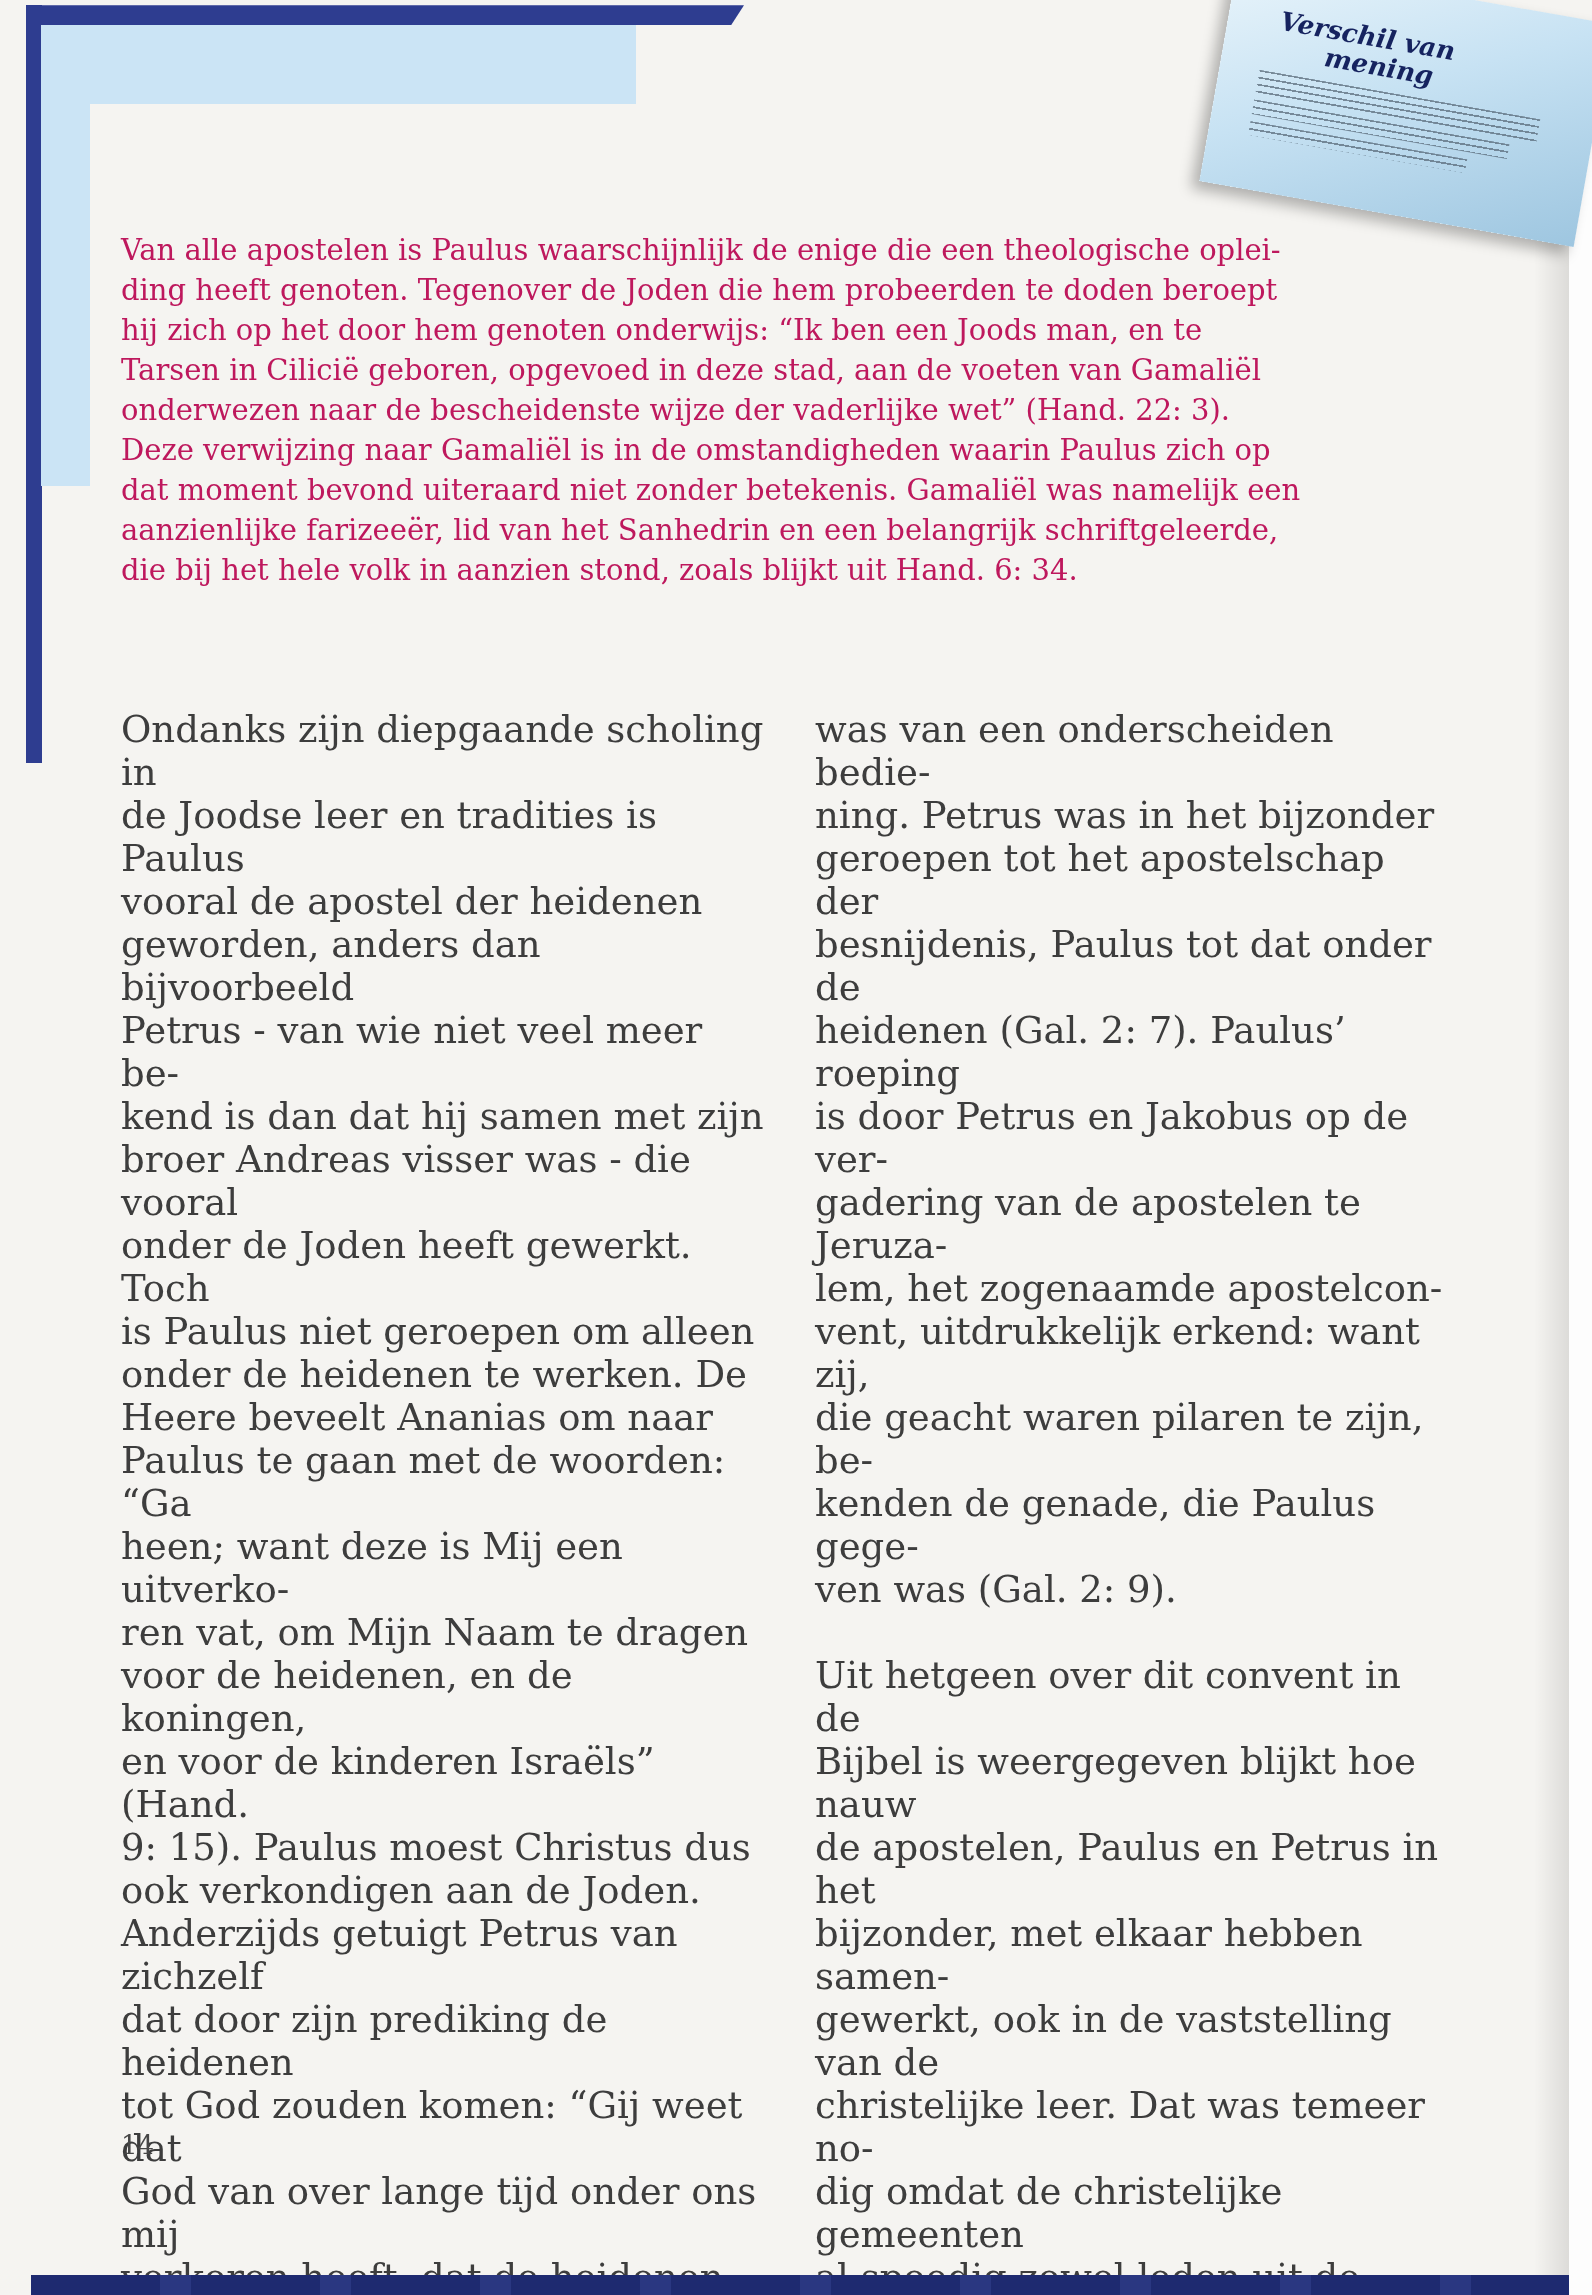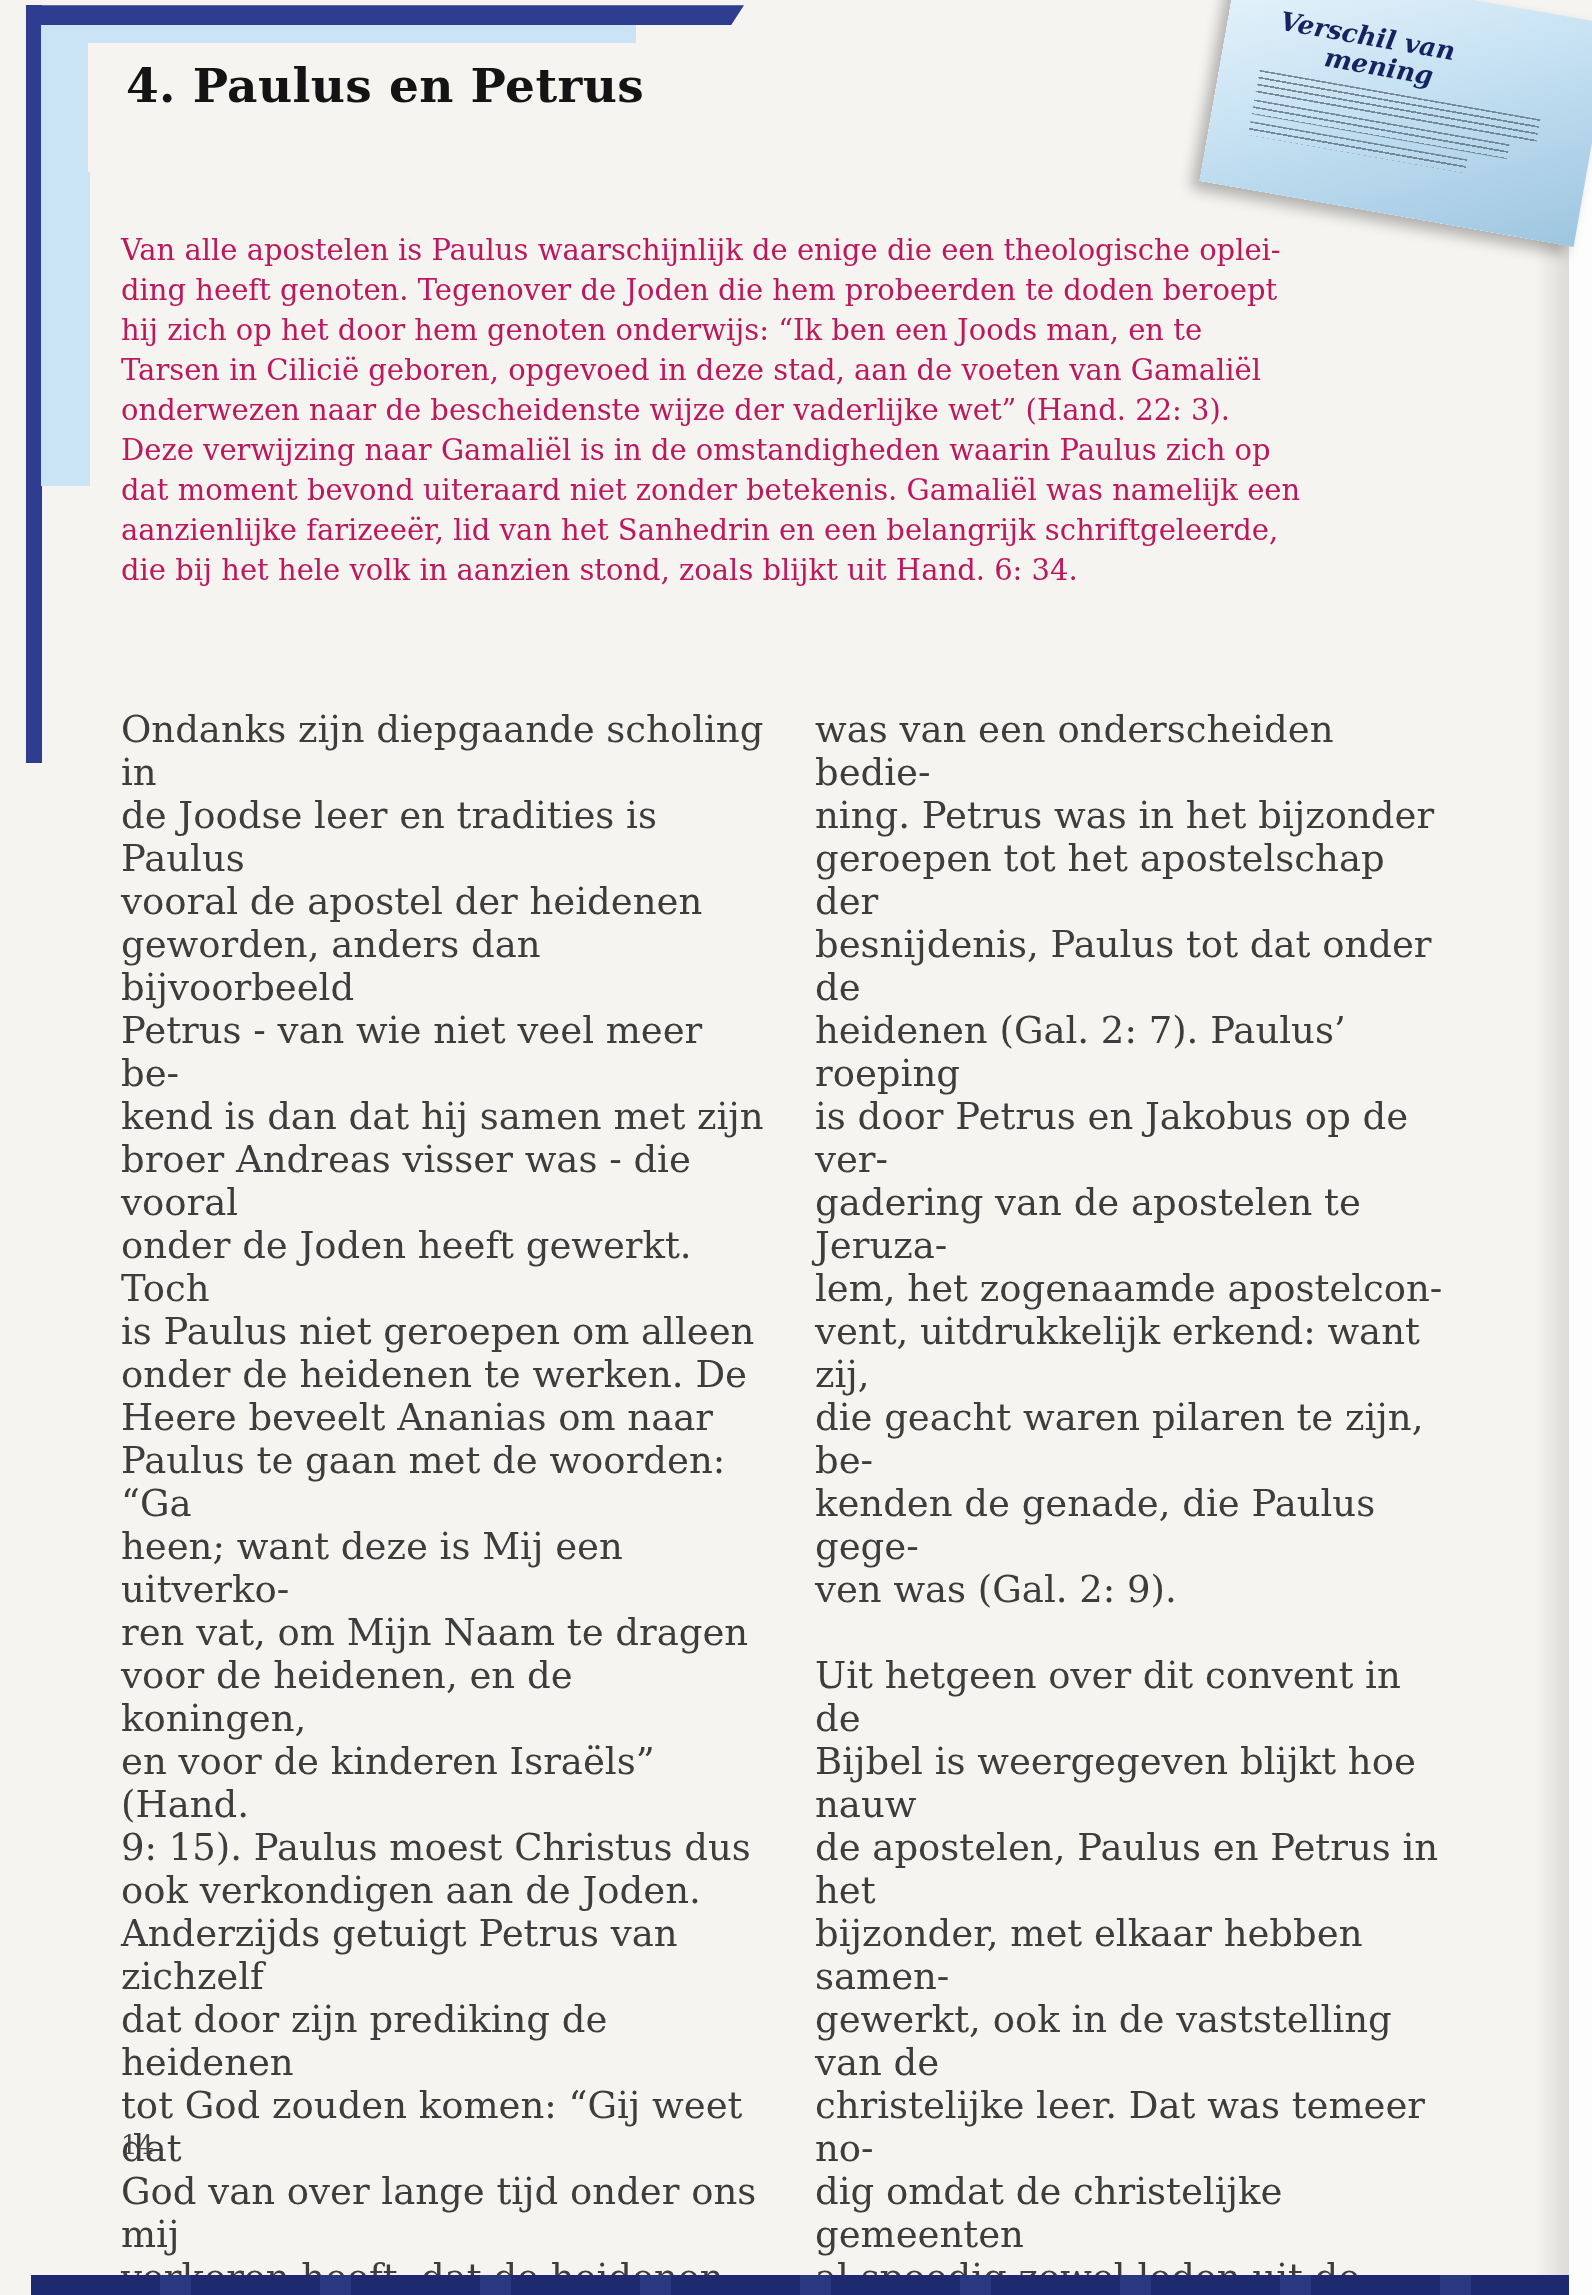--- a/index.html
+++ b/index.html
@@ -99,23 +99,20 @@
 <div id="canvas">
 
   <div class="edge-shadow-right"></div>
   <div class="edge-white-right"></div>
 
   <div class="top-bar"></div>
   <div class="left-bar"></div>
   <div class="lb-top"></div>
   <div class="lb-left"></div>
 
-  <div class="title-block">
-    <div class="page-title">4. Paulus en Petrus</div>
-  </div>
 
   <div class="corner-note">
     <div class="corner-note-title">
       <span class="l1">Verschil van</span>
       <span class="l2">mening</span>
     </div>
     <div class="tiny-lines">
       <div class="tiny-block tb1"></div>
       <div class="tiny-block tb2"></div>
       <div class="tiny-block tb3"></div>

